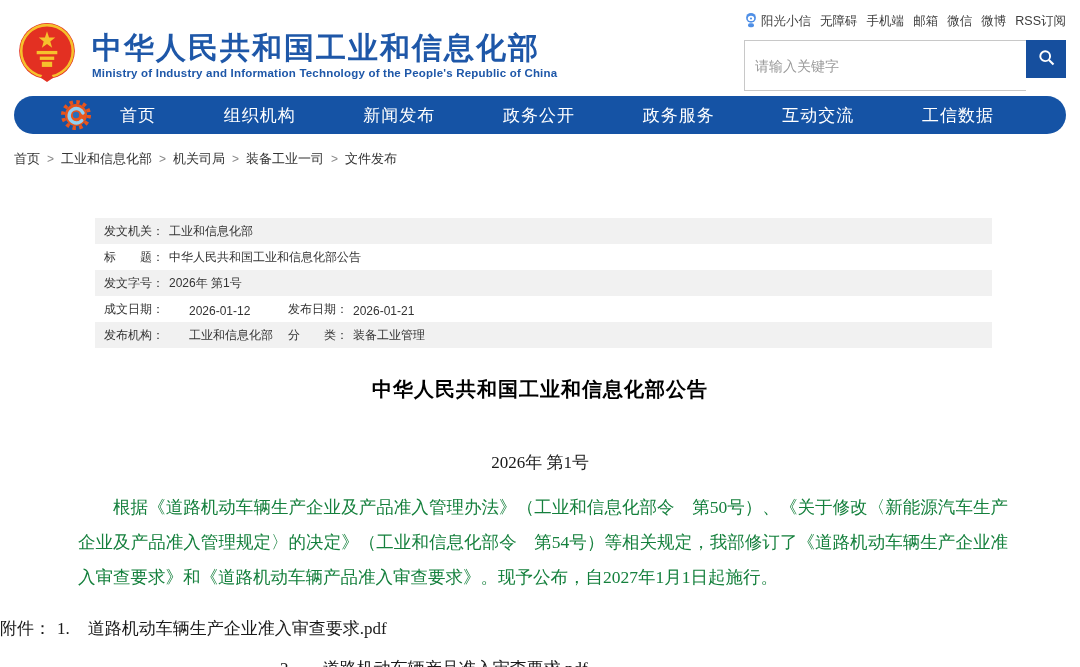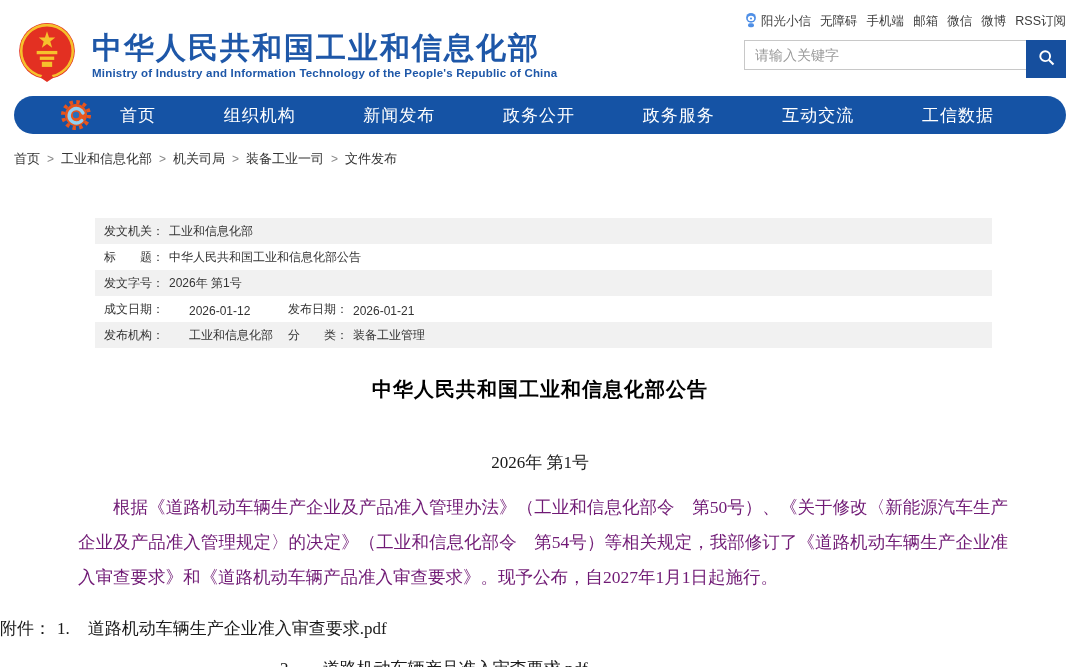--- a/index.html
+++ b/index.html
@@ -16,21 +16,21 @@
   .brand { display:flex; align-items:center; }
   .emblem { width:66px; height:66px; margin-top:2px; }
   .brand-text { margin-left:12px; padding-top:6px; }
   .site-title { color:#1e57a8; font-size:30px; font-weight:bold; letter-spacing:2px; line-height:1.1; }
   .site-subtitle { color:#1e57a8; font-size:11.5px; font-weight:bold; margin-top:3px; letter-spacing:.2px; }
 
   .header-right { width:322px; padding-top:4px; }
   .quick-links { display:flex; justify-content:space-between; align-items:center; font-size:12.5px; color:#3c3c3c; margin-bottom:9px; }
   .quick-links a { display:flex; align-items:center; gap:3px; color:#3c3c3c; }
   .search-bar { display:flex; }
-  .search-input { flex:1; height:30px; border:1px solid #c8c8c8; border-right:none; padding:0 10px; font-size:14px; color:#333; outline:none; font-family:"Liberation Sans",sans-serif; }
+  .search-input { flex:1; height:51px; border:1px solid #c8c8c8; border-right:none; padding:0 10px; font-size:14px; color:#333; outline:none; font-family:"Liberation Sans",sans-serif; }
   .search-input::placeholder { color:#9a9a9a; }
   .search-btn { width:40px; height:38px; background:#164f9e; border:none; display:flex; align-items:center; justify-content:center; cursor:pointer; padding:0; }
 
   
   .navbar { margin:0 14px; height:38px; background:#1553a5; border-radius:19px; display:flex; align-items:center; }
   .nav-logo { margin-left:46px; width:32px; height:32px; flex:0 0 auto; }
   .nav-items { flex:1; display:flex; justify-content:space-between; padding:0 72px 0 28px; }
   .nav-link { color:#fff; font-size:17px; letter-spacing:1px; }
 
   
@@ -43,21 +43,21 @@
   .meta-row { height:26px; display:flex; align-items:center; padding-left:9px; }
   .meta-row:nth-child(odd) { background:#f1f1f1; }
   .meta-cell { display:flex;align-items:flex-end; }
   .meta-cell.fixed { width:184px;gap:20px; }
   .meta-label { white-space:pre; }
   .meta-value { margin-left:5px; white-space:pre; }
 
   
   .doc-title { text-align:center; font-size:20px; font-weight:bold; color:#000; margin-top:28px; letter-spacing:1px; }
   .doc-number { text-align:center; font-family:"Liberation Serif", serif; font-size:17px; color:#1a1a1a; margin-top:48px; }
-  .doc-body { font-family:"Liberation Serif", serif; font-size:17.5px; color:#701a75; line-height:35px; text-align:justify; margin:16px 72px 8px 78px; text-indent:2em; }
+  .doc-body { font-family:"Liberation Serif", serif; font-size:17.5px; color:#15803d; line-height:35px; text-align:justify; margin:16px 72px 8px 78px; text-indent:2em; }
   .attachments { font-family:"Liberation Serif", serif; font-size:17px; color:#1a1a1a; margin-top:22px; }
   .attach-line1 { }
   .attach-line2 { margin-left:280px; margin-top:17px; }
   .att-idx { margin:0 18px 0 6px; }
   .att-idx2 { margin-right:30px; }
 </style>
 </head>
 <body>
 
 <div class="header">

